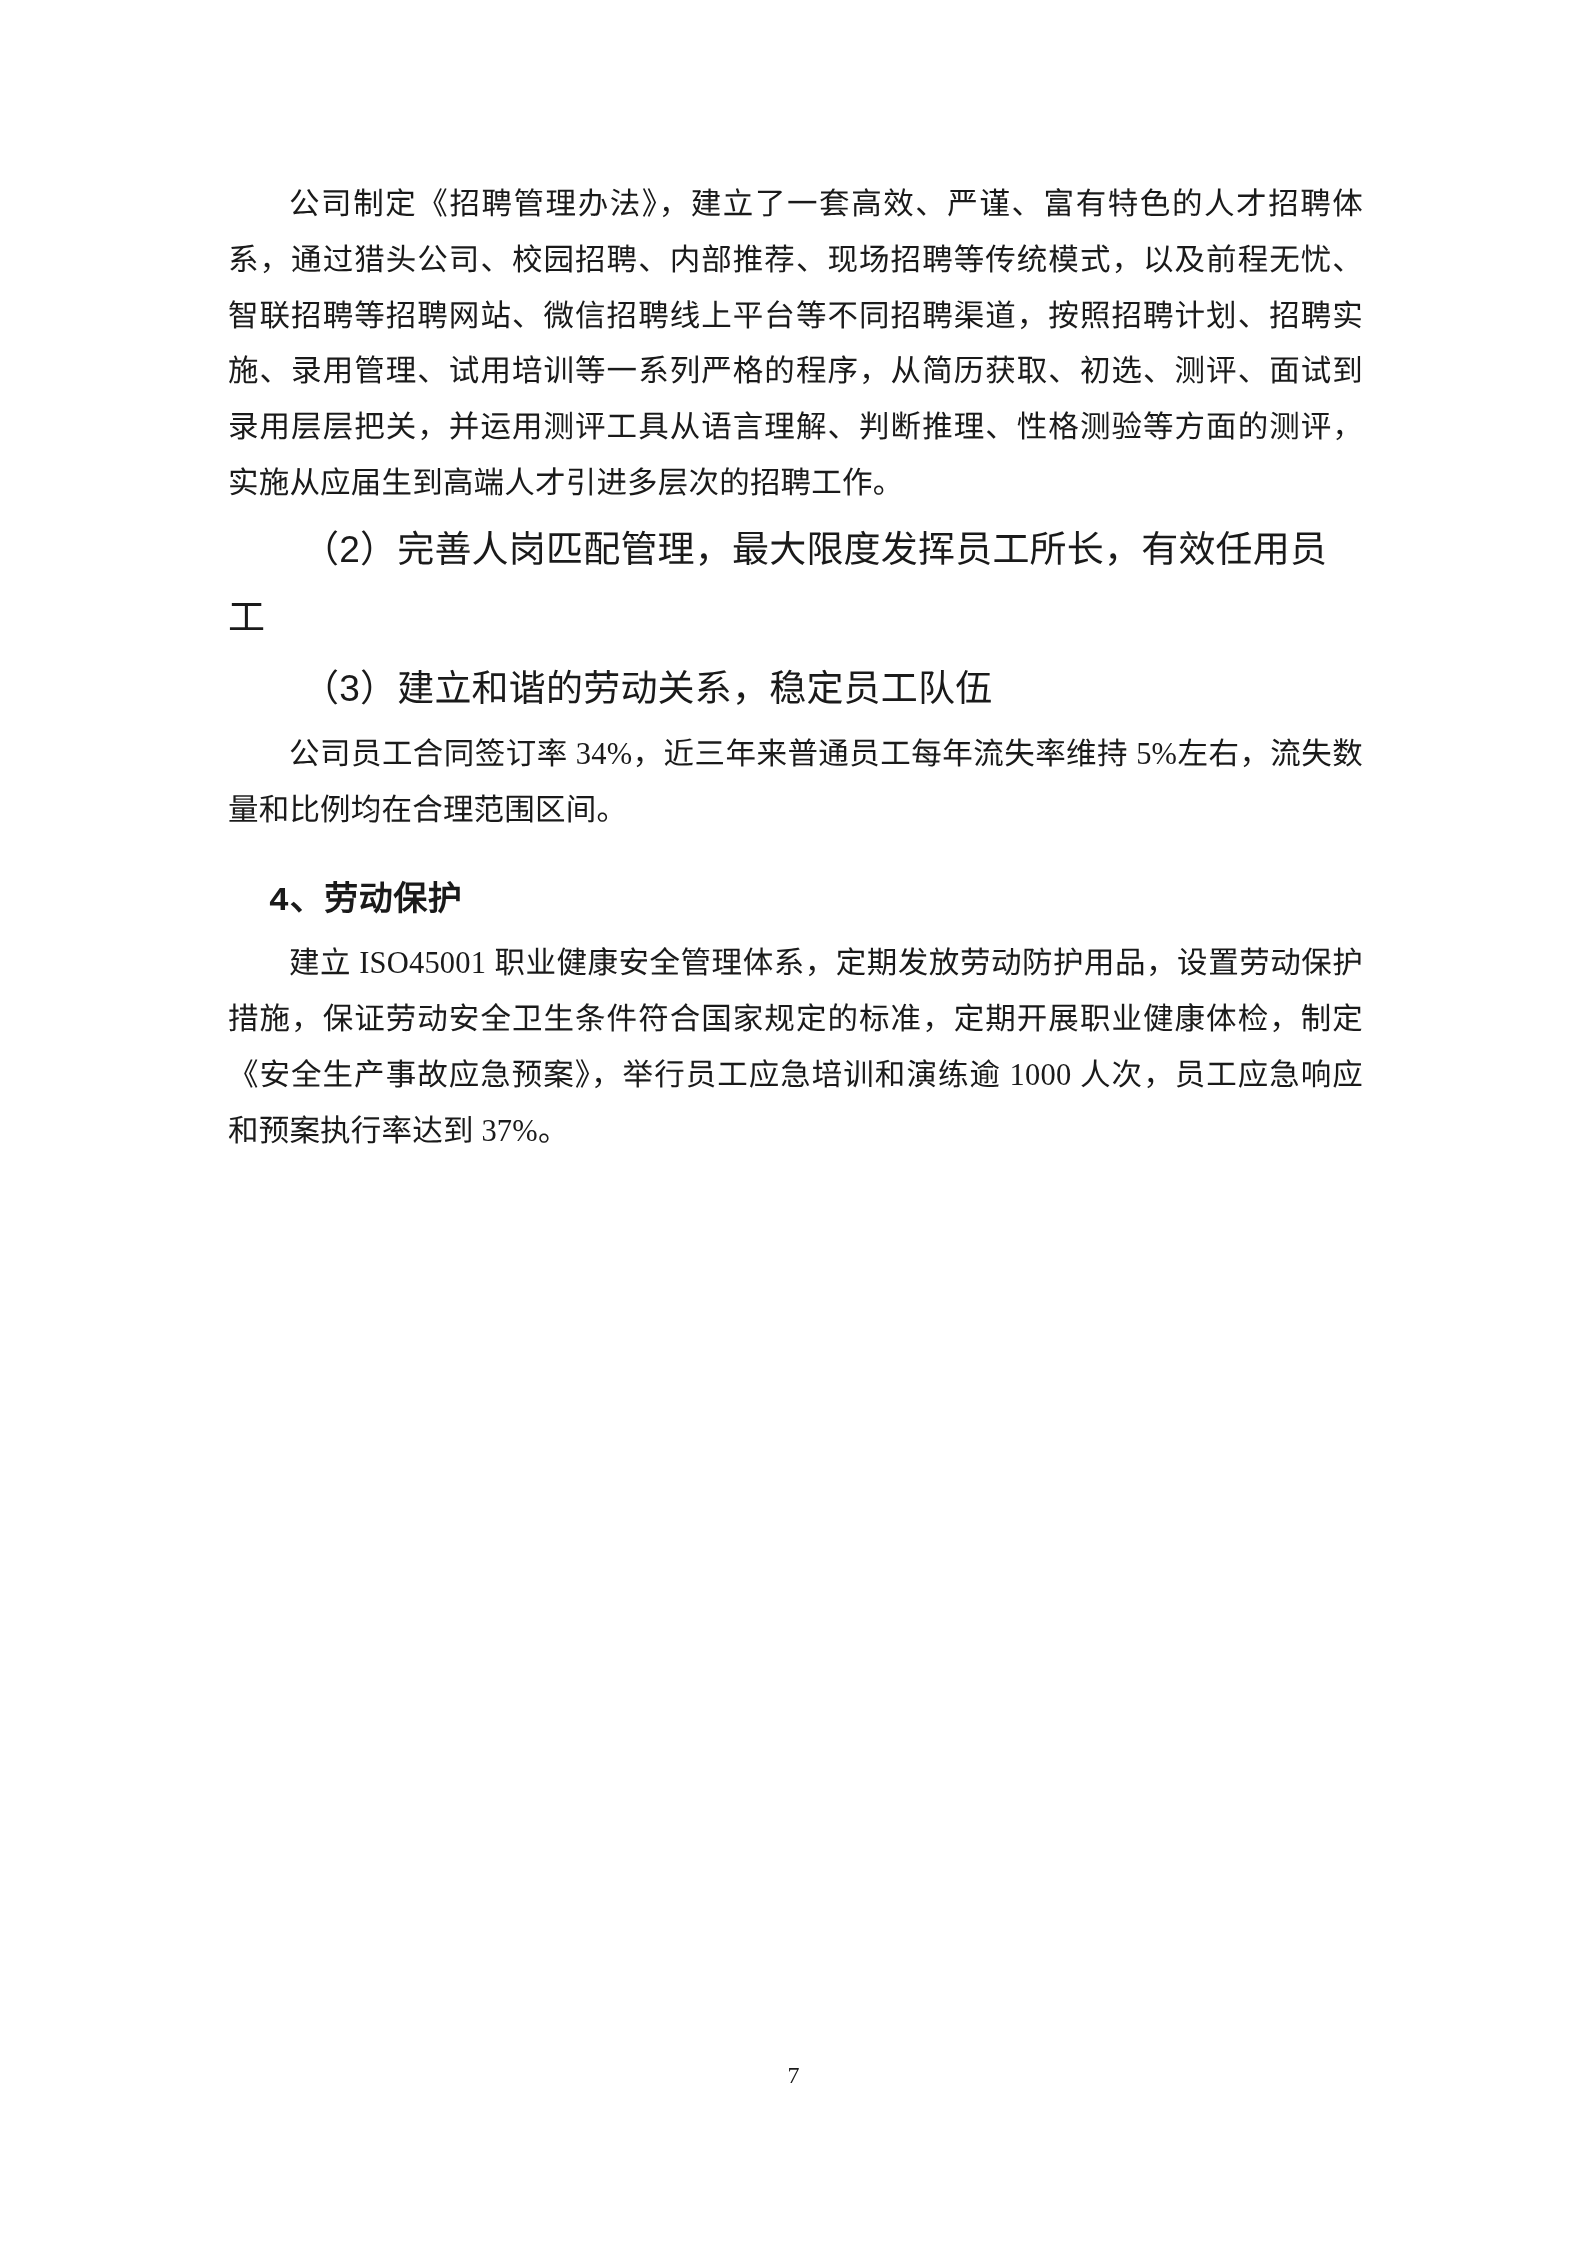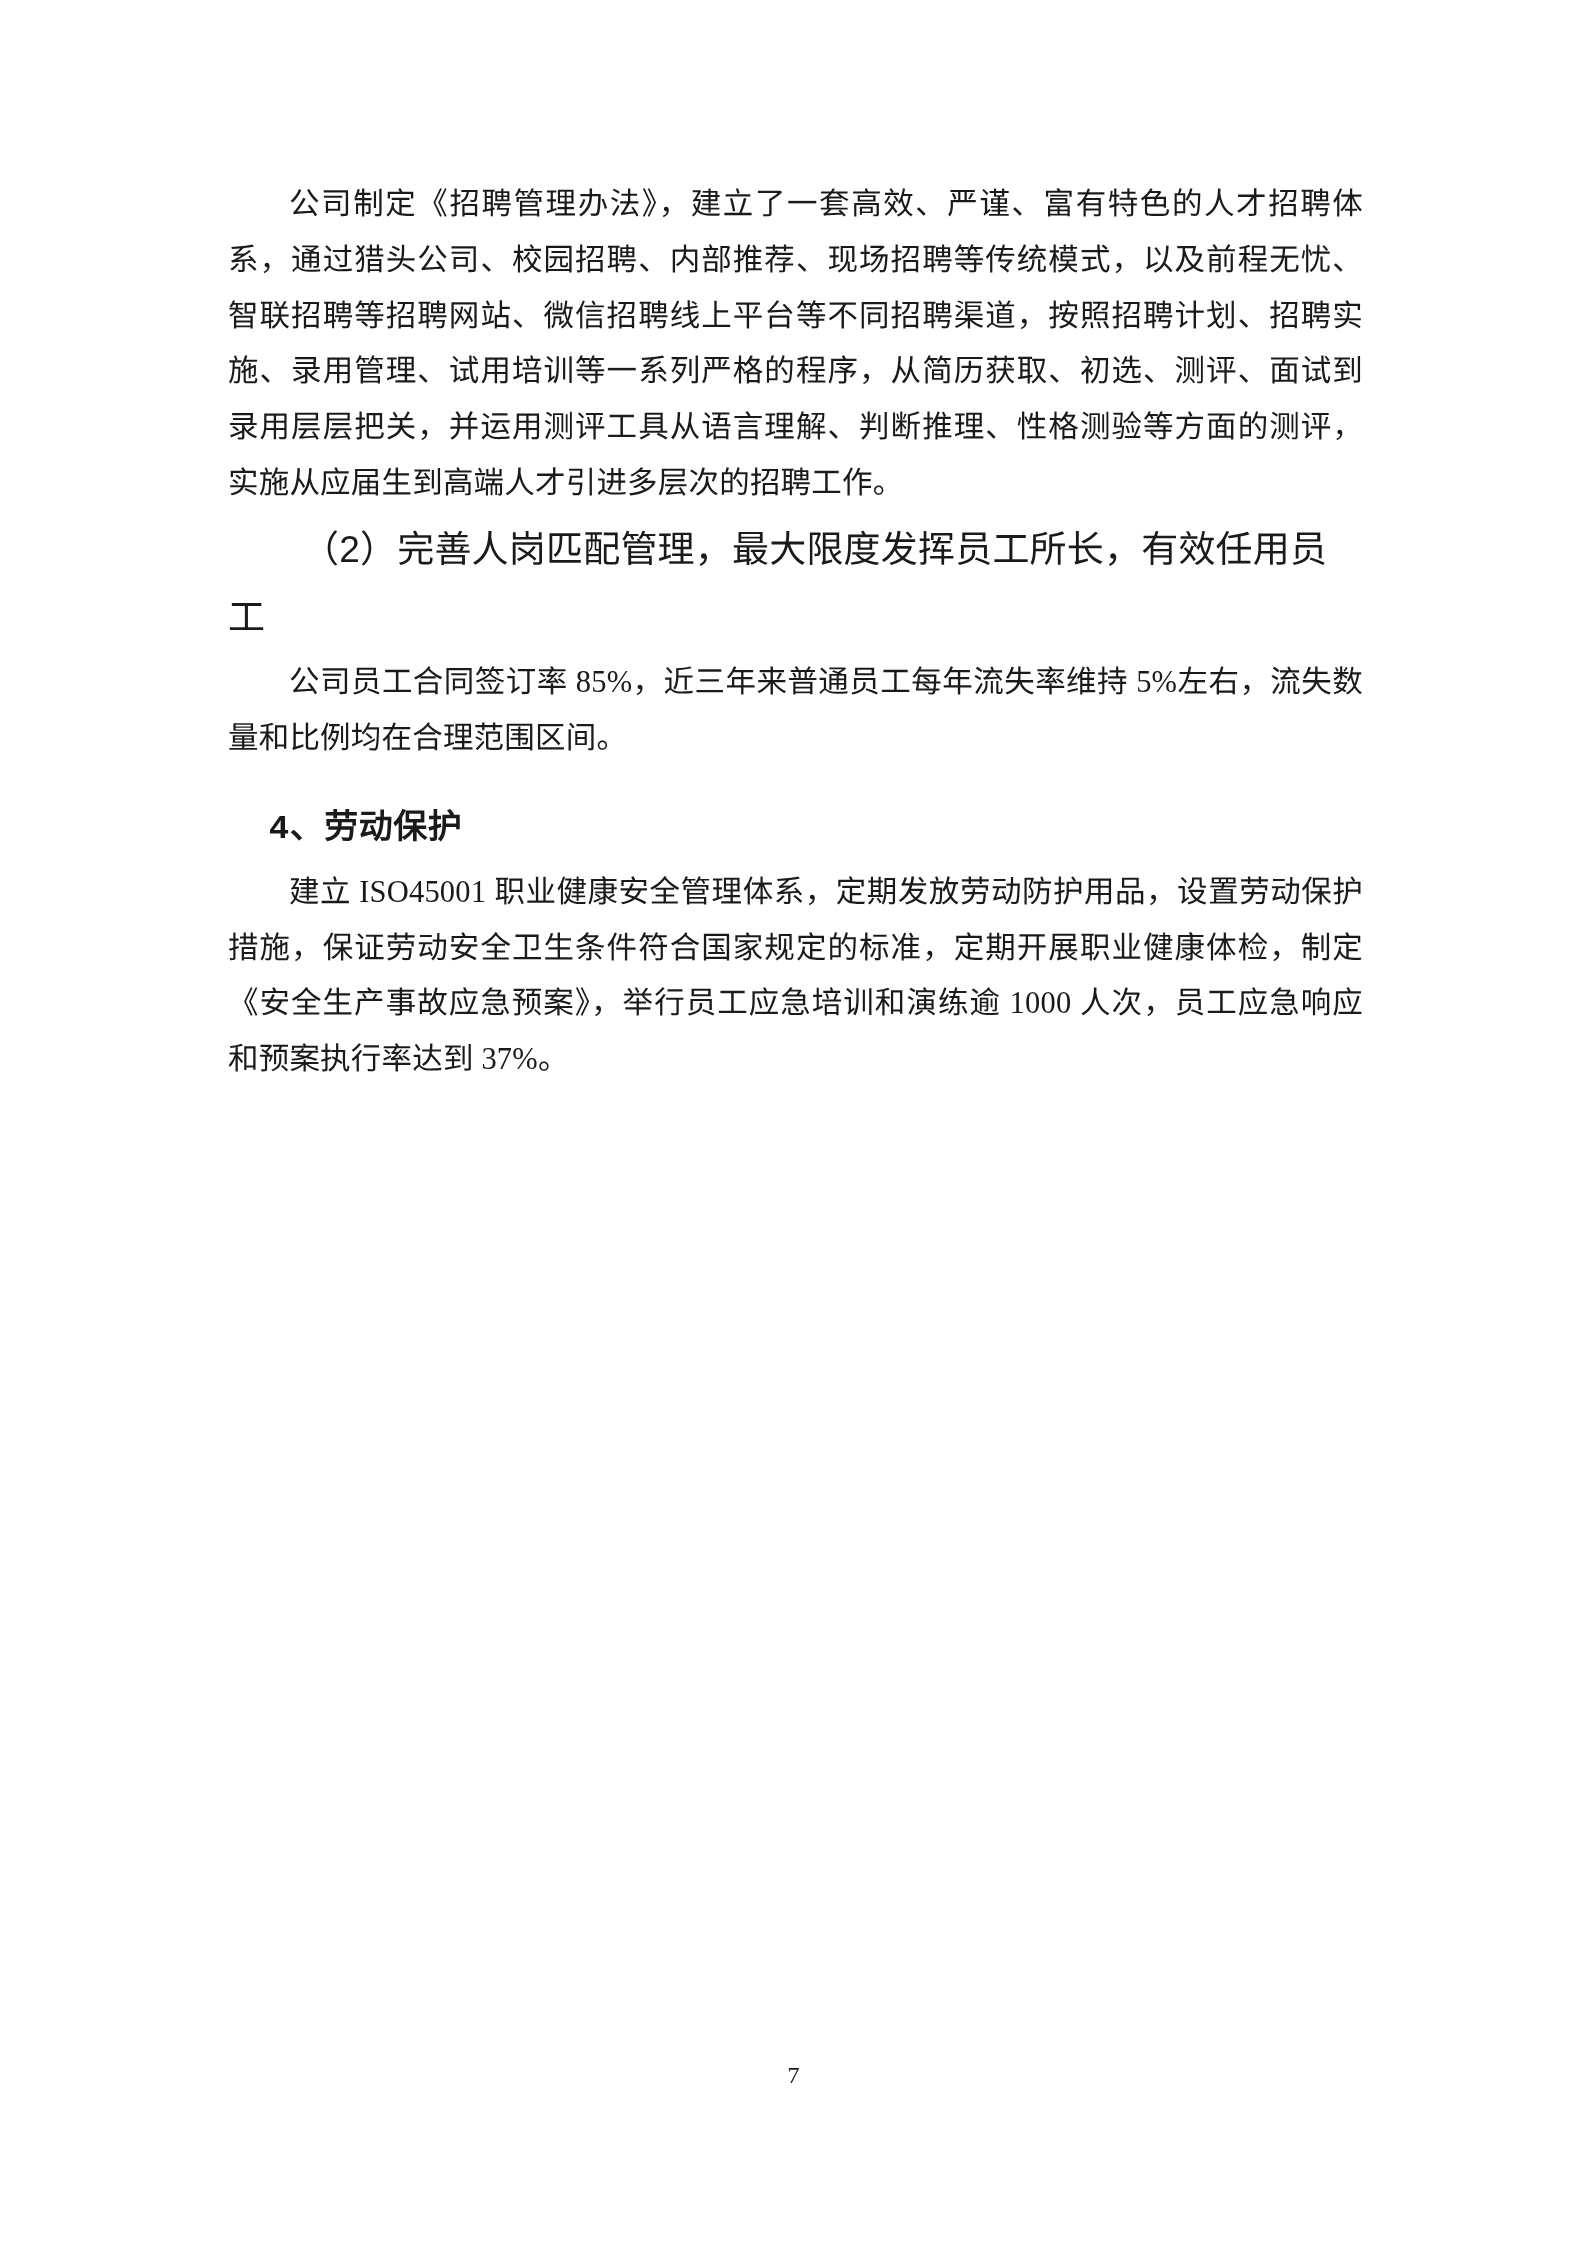--- a/index.html
+++ b/index.html
@@ -67,23 +67,24 @@
 <body>
 
 <div class="page">
   <div class="content">
 
     <p class="body-text">公司制定《招聘管理办法》，建立了一套高效、严谨、富有特色的人才招聘体系，通过猎头公司、校园招聘、内部推荐、现场招聘等传统模式，以及前程无忧、智联招聘等招聘网站、微信招聘线上平台等不同招聘渠道，按照招聘计划、招聘实施、录用管理、试用培训等一系列严格的程序，从简历获取、初选、测评、面试到录用层层把关，并运用测评工具从语言理解、判断推理、性格测验等方面的测评，实施从应届生到高端人才引进多层次的招聘工作。</p>
 
     <p class="sub-heading">（2）完善人岗匹配管理，最大限度发挥员工所长，有效任用员工</p>
 
 
+    <p class="sub-heading">（3）建立和谐的劳动关系，稳定员工队伍</p>
 
 
-    <p class="body-text">公司员工合同签订率 85%，近三年来普通员工每年流失率维持 5%左右，流失数量和比例均在合理范围区间。</p>
+    <p class="body-text">公司员工合同签订率 34%，近三年来普通员工每年流失率维持 5%左右，流失数量和比例均在合理范围区间。</p>
 
     <h2 class="section-heading">4、劳动保护</h2>
 
     <p class="body-text">建立 ISO45001 职业健康安全管理体系，定期发放劳动防护用品，设置劳动保护措施，保证劳动安全卫生条件符合国家规定的标准，定期开展职业健康体检，制定《安全生产事故应急预案》，举行员工应急培训和演练逾 1000 人次，员工应急响应和预案执行率达到 37%。</p>
 
   </div>
 
   <div class="page-number">7</div>
 </div>
 

